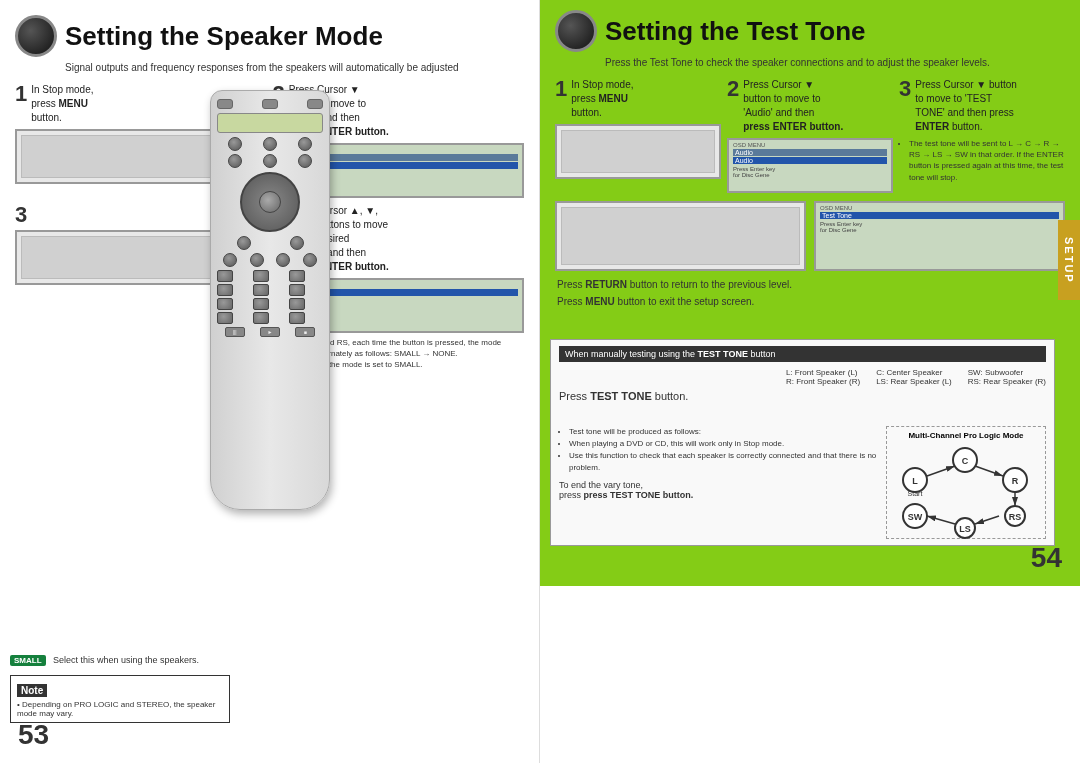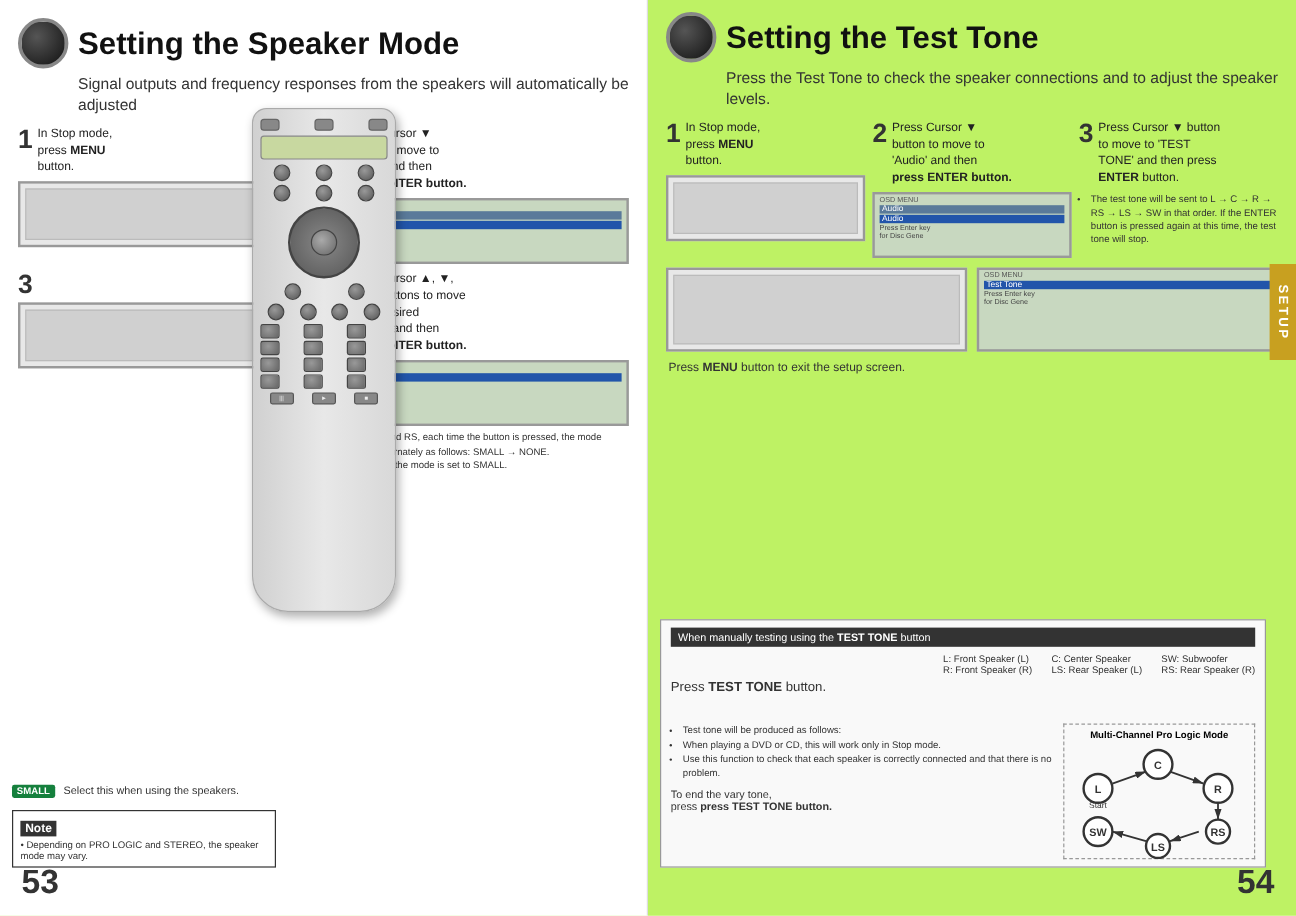--- a/index.html
+++ b/index.html
@@ -24,22 +24,22 @@
       height: 763px;
       background: #fff;
       position: relative;
       padding: 15px 15px;
       border-right: 1px solid #ddd;
     }
 
     
     .right-half {
       width: 540px;
-      height: 763px;
-      background: #bef264;
+      height: 586px;
+      background: #84cc16;
       position: relative;
       padding: 10px 15px;
     }
 
     
     .setup-tab {
       position: absolute;
       right: 0;
       top: 220px;
       width: 22px;
@@ -93,21 +93,21 @@
       flex-shrink: 0;
       border: 3px solid #888;
     }
     .title-text {
       font-size: 26px;
       font-weight: bold;
       color: #111;
       line-height: 1.1;
     }
     .subtitle-text {
-      font-size: 13px;
+      font-size: 10px;
       color: #333;
       line-height: 1.4;
       margin-bottom: 8px;
       margin-left: 50px;
     }
 
     .step-number {
       font-size: 22px;
       font-weight: bold;
       color: #333;
@@ -639,20 +639,23 @@
       <div class="screen-placeholder" style="height:70px;"></div>
       <div class="screen-with-content" style="height:70px;">
         <div style="font-size:6px; margin-bottom:1px; color:#555;">OSD MENU</div>
         <div class="screen-menu-item screen-highlighted">Test Tone</div>
         <div style="font-size:6px; color:#444; margin-top:2px;">Press Enter key<br>for Disc Gene</div>
       </div>
     </div>
 
     <div style="margin-bottom:4px; padding-left:2px;">
       <div class="press-return-line">
+        Press <b>RETURN</b> button to return to the previous level.
+      </div>
+      <div class="press-return-line">
         Press <b>MENU</b> button to exit the setup screen.
       </div>
     </div>
 
     <div class="bottom-right">
       <div class="test-tone-section">
 
         <div class="when-testing-bar">
           <span>When manually testing using the <b>TEST TONE</b> button</span>
         </div>

